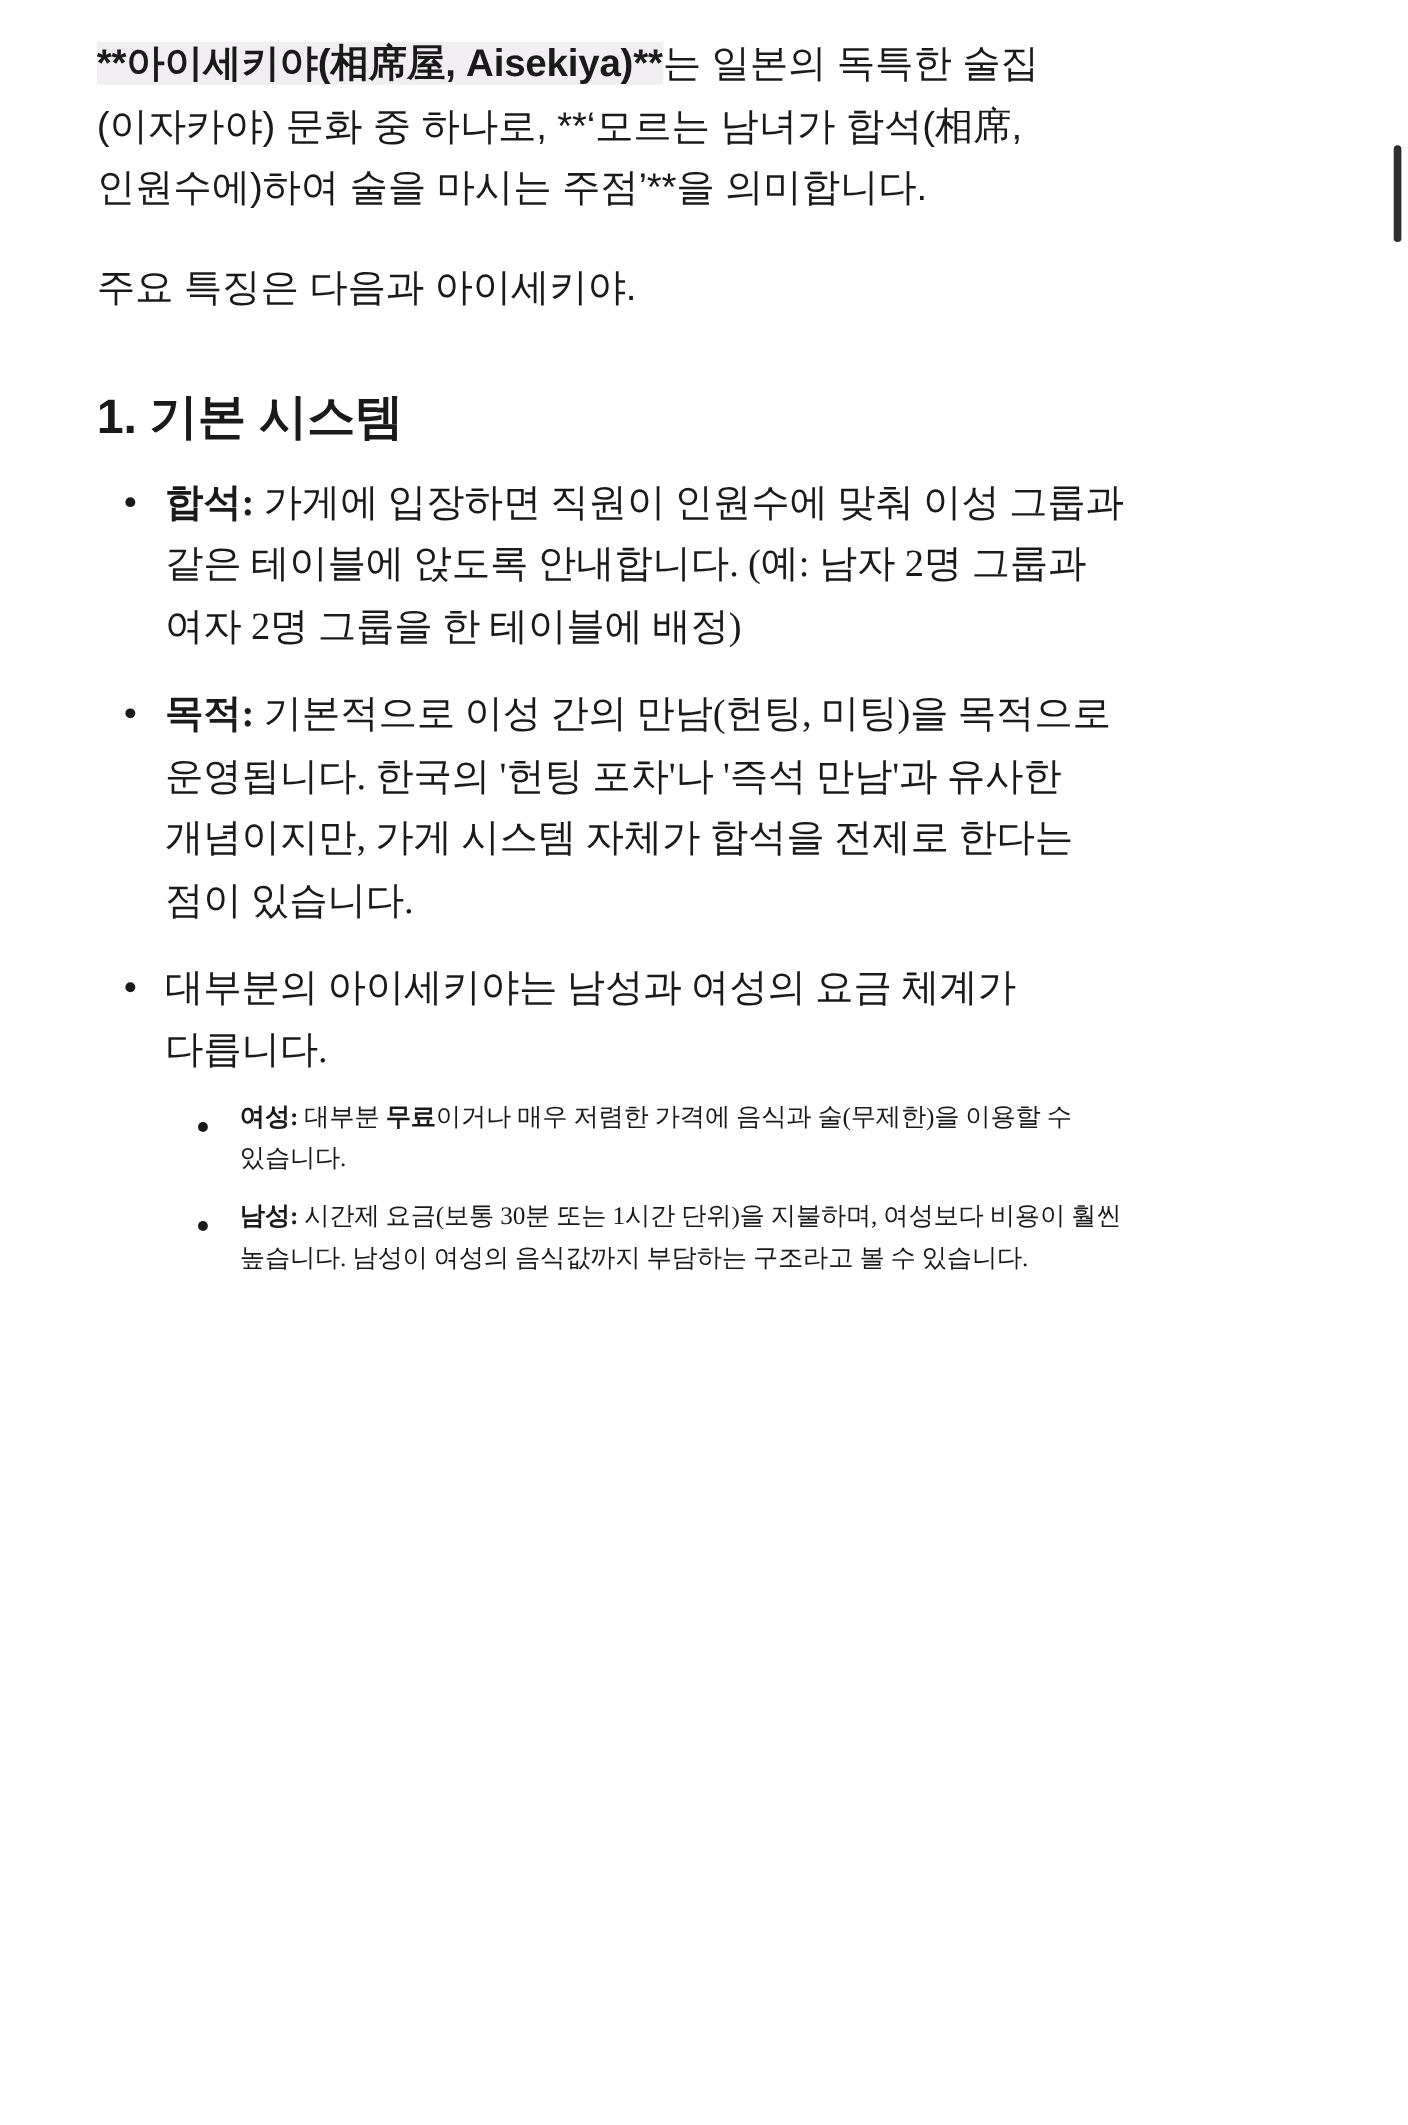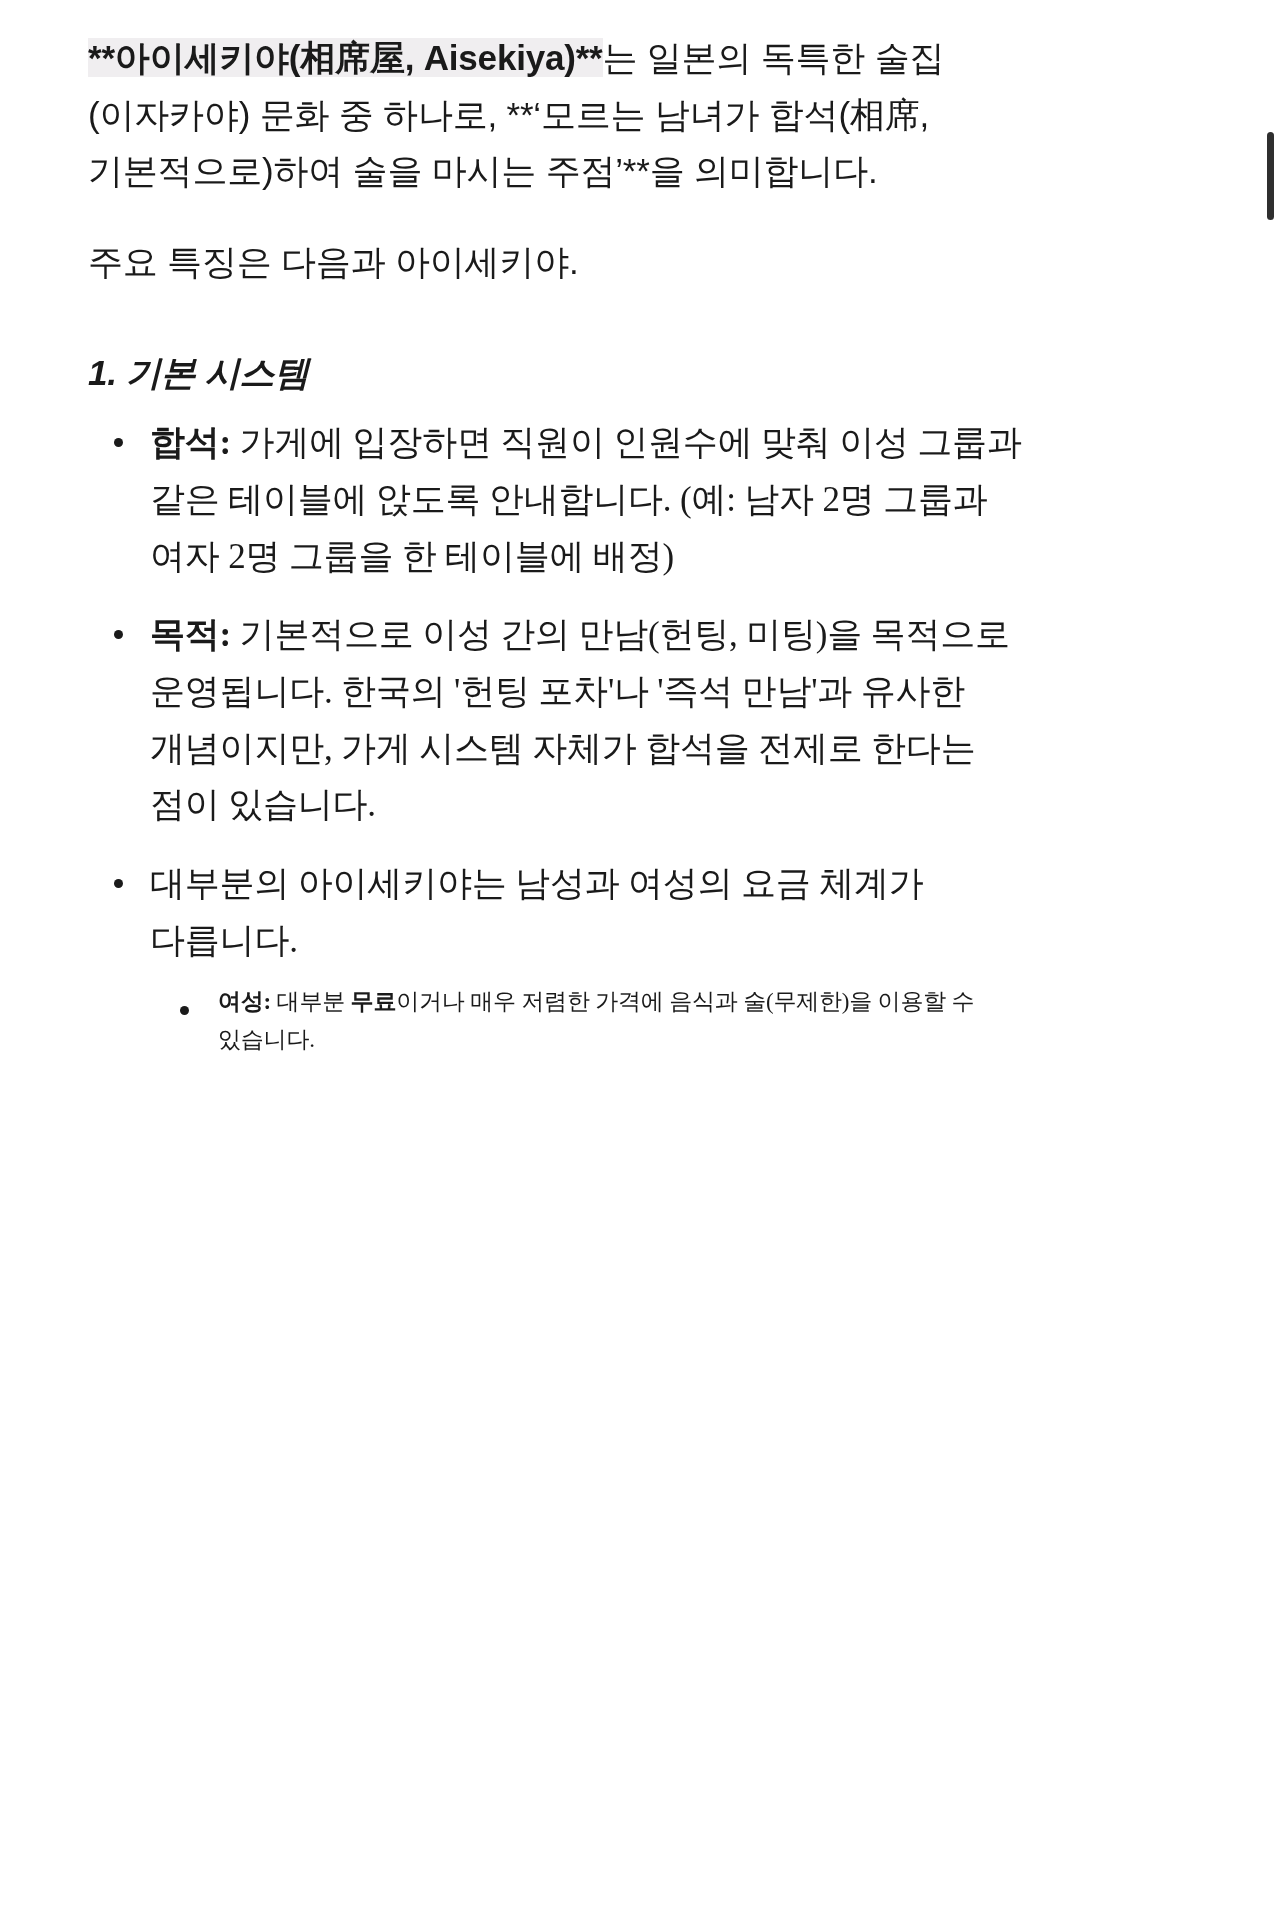--- a/index.html
+++ b/index.html
@@ -47,26 +47,25 @@
     margin: 0 0 34px 0;
     letter-spacing: -0.2px;
     word-break: keep-all;
   }
   p.para .hl {
     background: #f0eef0;
     text-align: center;
   }
 
   h3.section {
-    font-size: 35px;
+    font-size: 44px;
     font-weight: bold;
     line-height: 1.5;
     margin: 56px 0 16px 0;
     letter-spacing: -0.3px;
-    font-style: italic;
   }
 
   ul.lvl1 {
     list-style: none;
     margin: 0;
     padding: 0;
   }
   ul.lvl1 > li {
     position: relative;
     padding-left: 62px;
@@ -116,21 +115,21 @@
   b, .bold { font-weight: bold; }
 </style>
 </head>
 <body>
 
 <div class="page">
 
   <p class="para">
     <span class="hl bold">**아이세키야(相席屋, Aisekiya)**</span><span>는 일본의 독특한</span>
     <span>술집(이자카야) 문화 중 하나로, **‘모르는 남녀가 합석(相席,</span>
-    <span>기본적으로)하여 술을 마시는 주점’**을 의미합니다.</span>
+    <span>인원수에)하여 술을 마시는 주점’**을 의미합니다.</span>
   </p>
 
   <p class="para">주요 특징은 다음과 아이세키야.</p>
 
   <h3 class="section">1. 기본 시스템</h3>
   <ul class="lvl1">
     <li>
       <span class="bold">합석:</span><span> 가게에 입장하면 직원이 인원수에 맞춰 이성 그룹과 같은 테이블에 앉도록 안내합니다. (예: 남자 2명 그룹과 여자 2명 그룹을 한 테이블에 배정)</span>
     </li>
     <li>
@@ -138,20 +137,23 @@
     </li>
   </ul>
 
   <ul class="lvl1">
     <li>
       <span>대부분의 아이세키야는 남성과 여성의 요금 체계가 다릅니다.</span>
       <ul class="lvl2">
         <li>
           <span class="bold">여성:</span><span> 대부분 </span><span class="bold">무료</span><span>이거나 매우 저렴한 가격에 음식과 술(무제한)을 이용할 수 있습니다.</span>
         </li>
+        <li>
+          <span class="bold">남성:</span><span> 시간제 요금(보통 30분 또는 1시간 단위)을 지불하며, 여성보다 비용이 훨씬 높습니다. 남성이 여성의 음식값까지 부담하는 구조라고 볼 수 있습니다.</span>
+        </li>
       </ul>
     </li>
   </ul>
 
 </div>
 
 <div class="scrollbar-track">
   <div class="scrollbar-thumb"></div>
 </div>
 

